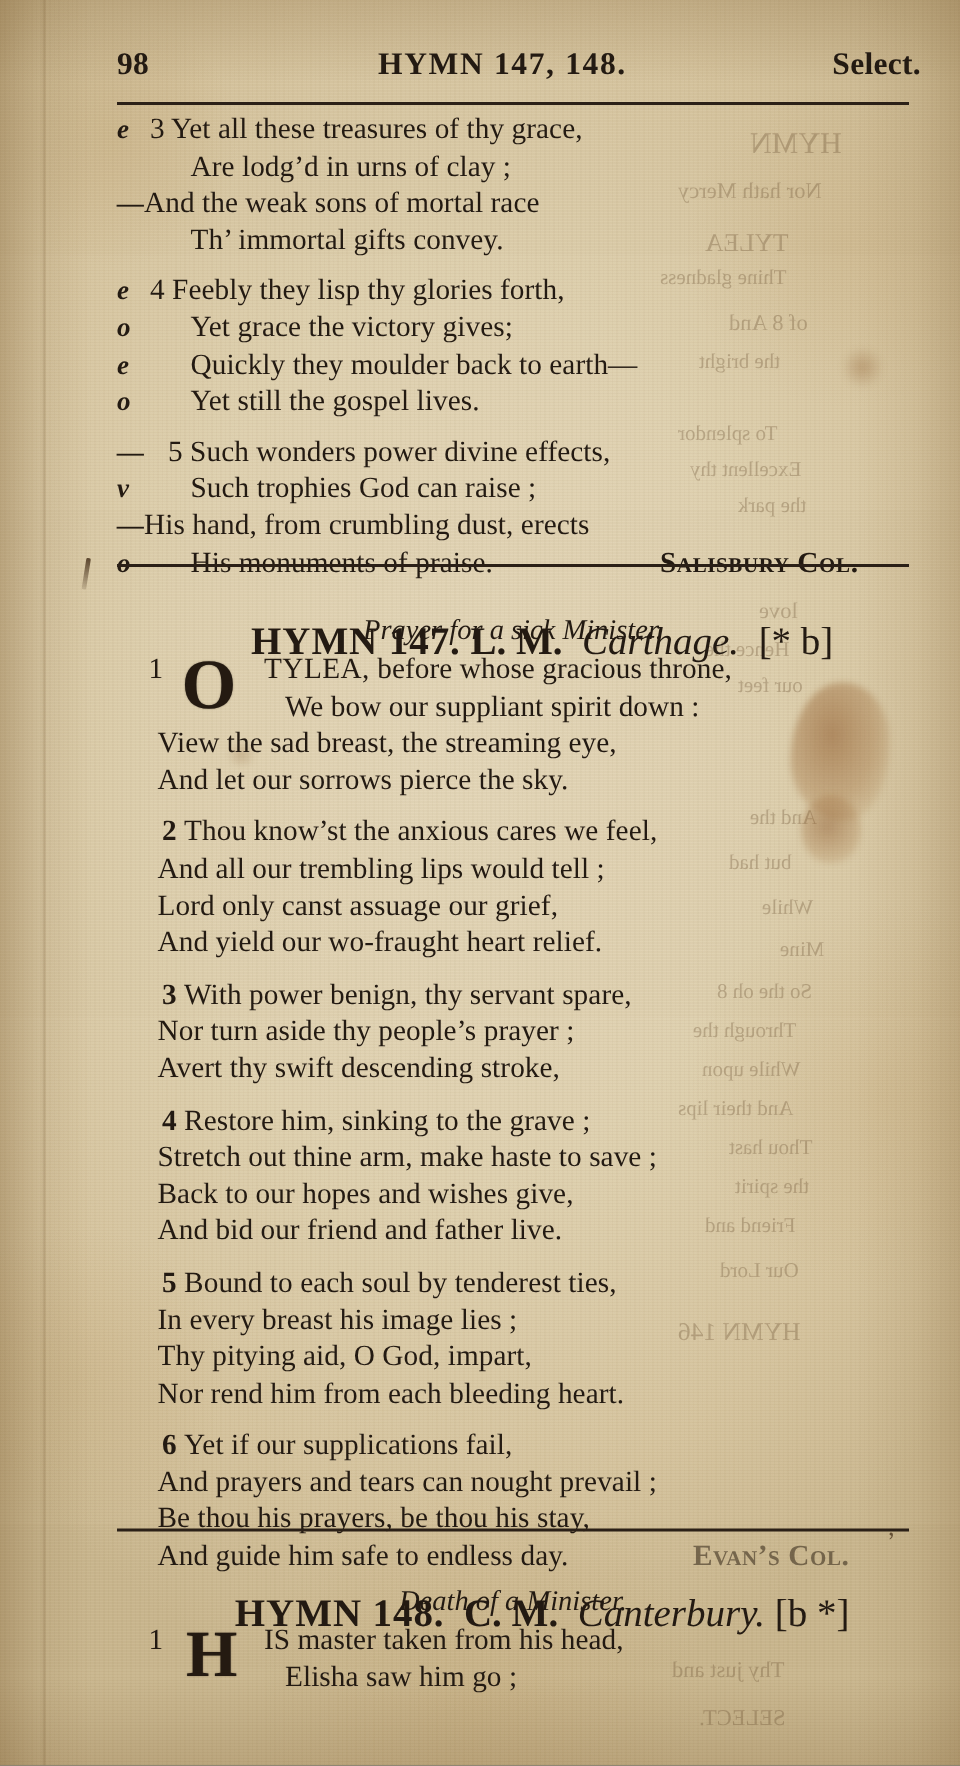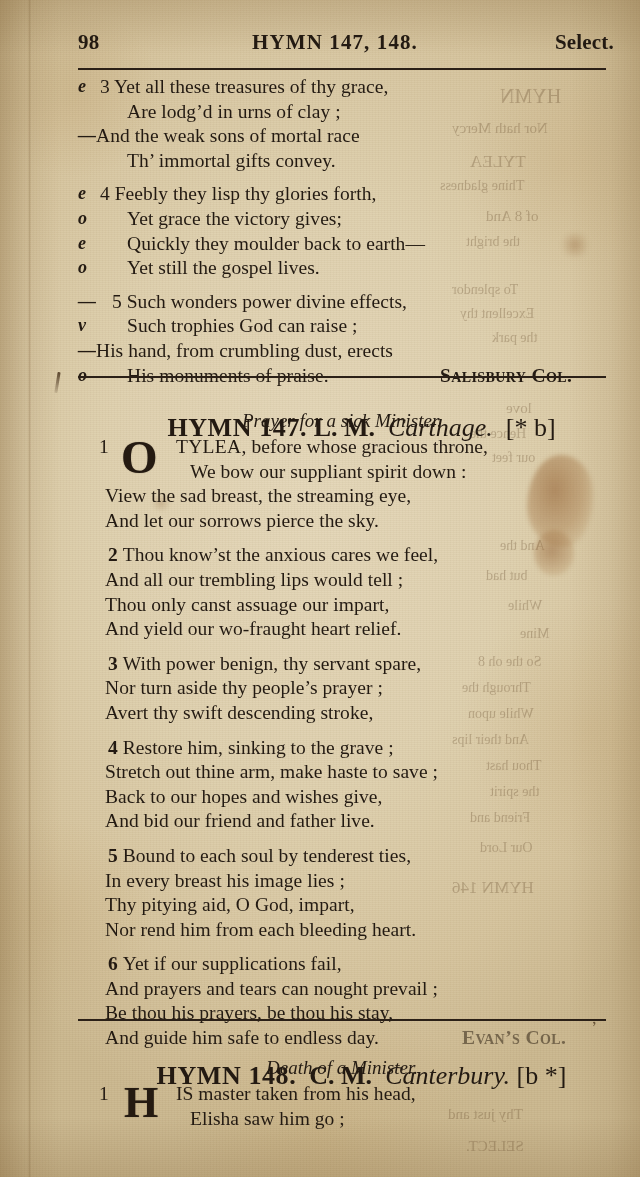--- a/index.html
+++ b/index.html
@@ -269,21 +269,21 @@
 
     <div class="dropcap" style="left:121px; top:434px;">O</div>
     <div class="lines" id="h147-lines" style="top:436px;">
         <div class="ln"><span style="position: absolute; left: 99px;">1</span><span class="txt" style="left: 176px;"><span class="smallcaps">TYLEA,</span> before whose gracious throne,</span></div>
         <div class="ln"><span class="txt" style="left: 190px;">We bow our suppliant spirit down :</span></div>
         <div class="ln"><span class="txt" style="left: 105px;">View the sad breast, the streaming eye,</span></div>
         <div class="ln"><span class="txt" style="left: 105px;">And let our sorrows pierce the sky.</span></div>
         <div style="height: 10px;"></div>
         <div class="ln"><span class="txt" style="left: 108px;"><span style="font-weight: 700;">2 </span>Thou know’st the anxious cares we feel,</span></div>
         <div class="ln"><span class="txt" style="left: 105px;">And all our trembling lips would tell ;</span></div>
-        <div class="ln"><span class="txt" style="left: 105px;">Thou only canst assuage our impart,</span></div>
+        <div class="ln"><span class="txt" style="left: 105px;">Lord only canst assuage our grief,</span></div>
         <div class="ln"><span class="txt" style="left: 105px;">And yield our wo-fraught heart relief.</span></div>
         <div style="height: 10px;"></div>
         <div class="ln"><span class="txt" style="left: 108px;"><span style="font-weight: 700;">3 </span>With power benign, thy servant spare,</span></div>
         <div class="ln"><span class="txt" style="left: 105px;">Nor turn aside thy people’s prayer ;</span></div>
         <div class="ln"><span class="txt" style="left: 105px;">Avert thy swift descending stroke,</span></div>
         <div style="height: 10px;"></div>
         <div class="ln"><span class="txt" style="left: 108px;"><span style="font-weight: 700;">4 </span>Restore him, sinking to the grave ;</span></div>
         <div class="ln"><span class="txt" style="left: 105px;">Stretch out thine arm, make haste to save ;</span></div>
         <div class="ln"><span class="txt" style="left: 105px;">Back to our hopes and wishes give,</span></div>
         <div class="ln"><span class="txt" style="left: 105px;">And bid our friend and father live.</span></div>

